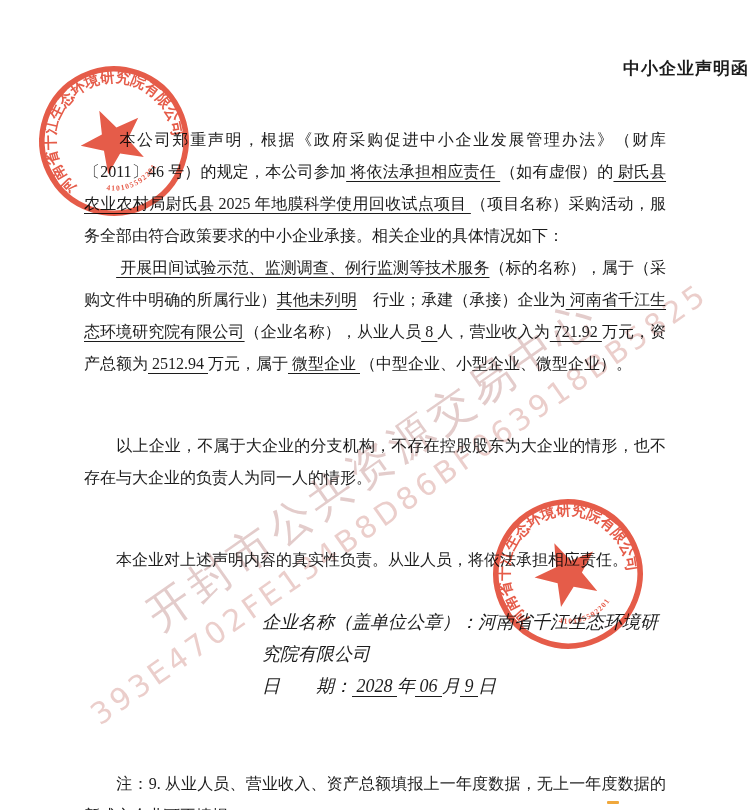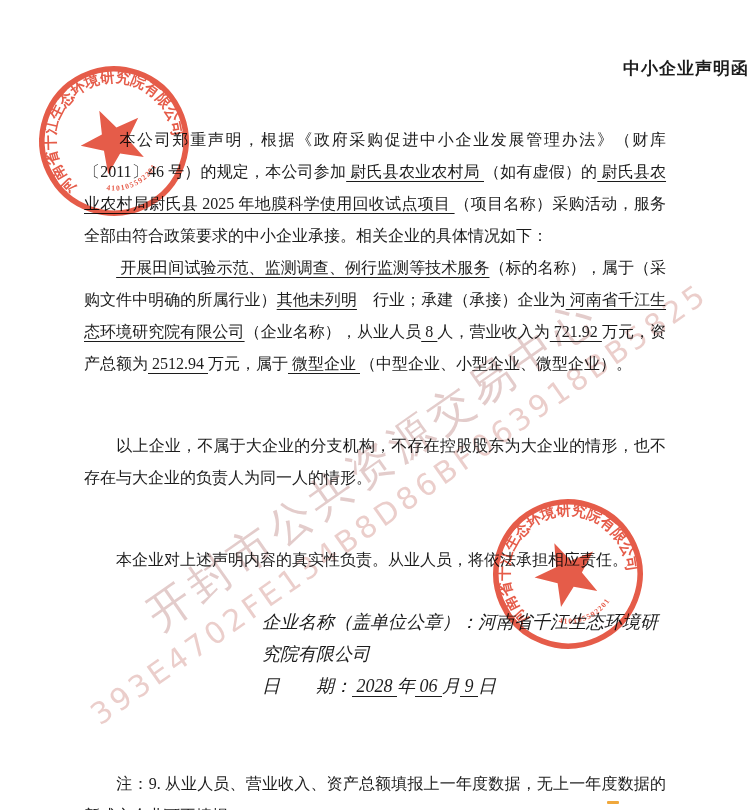--- a/index.html
+++ b/index.html
@@ -53,21 +53,21 @@
 <body>
 
 <div class="page">
 
   <div class="wm wm-cn">开封市公共资源交易中心</div>
   <div class="wm wm-code">393E4702FE134B8D86BF063918BB5825</div>
 
   <div class="title">中小企业声明函</div>
 
   <div class="doc">
-    <p class="para"><span>　　本公司郑重声明，根据《政府采购促进中小企业发展管理办法》（财库〔2011〕46 号）的规定，本公司参加</span><span class="u"> 尉氏县农业农村局 </span><span>（如有虚假）的</span><span class="u"> 尉氏县农业农村局尉氏县 2025 年地膜科学使用回收试点项目 </span><span>（项目名称）采购活动，服务全部由符合政策要求的中小企业承接。相关企业的具体情况如下：</span></p>
+    <p class="para"><span>　　本公司郑重声明，根据《政府采购促进中小企业发展管理办法》（财库〔2011〕46 号）的规定，本公司参加</span><span class="u"> 将依法承担相应责任 </span><span>（如有虚假）的</span><span class="u"> 尉氏县农业农村局尉氏县 2025 年地膜科学使用回收试点项目 </span><span>（项目名称）采购活动，服务全部由符合政策要求的中小企业承接。相关企业的具体情况如下：</span></p>
     <p class="para"><span>　　</span><span class="u"> 开展田间试验示范、监测调查、例行监测等技术服务</span><span>（标的名称），属于（采购文件中明确的所属行业）</span><span class="u">其他未列明</span><span>　行业；承建（承接）企业为</span><span class="u"> 河南省千江生态环境研究院有限公司</span><span>（企业名称），从业人员</span><span class="u"> 8 </span><span>人，营业收入为</span><span class="u"> 721.92 </span><span>万元，资产总额为</span><span class="u"> 2512.94 </span><span>万元，属于</span><span class="u"> 微型企业 </span><span>（中型企业、小型企业、微型企业）。</span></p>
     <p class="para gap32"><span>　　以上企业，不属于大企业的分支机构，不存在控股股东为大企业的情形，也不存在与大企业的负责人为同一人的情形。</span></p>
     <p class="para gap32"><span>　　本企业对上述声明内容的真实性负责。从业人员，将依法承担相应责任。</span></p>
 
     <div class="sig">
       <p class="para"><span>企业名称（盖单位公章）：河南省千江生态环境研究院有限公司</span></p>
       <p class="para"><span>日　　期：</span><span class="u"> 2028 </span><span>年</span><span class="u"> 06 </span><span>月</span><span class="u"> 9 </span><span>日</span></p>
     </div>
 
     <div class="notes">

